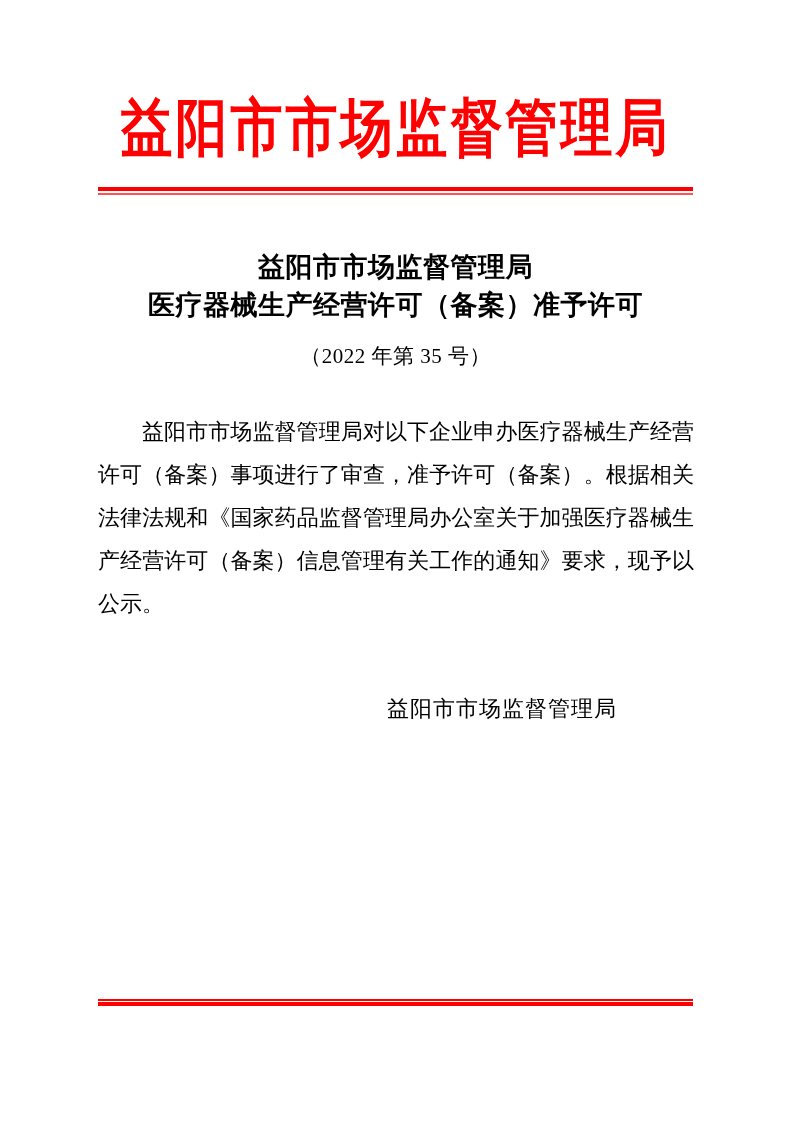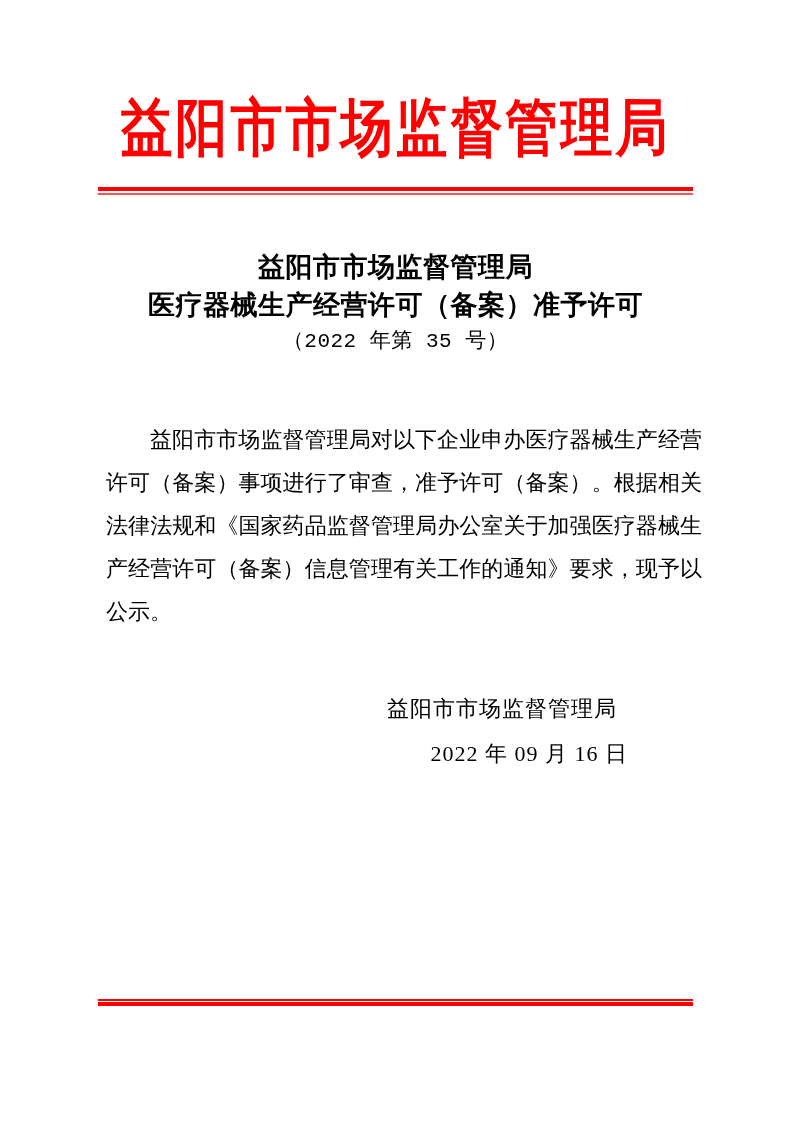--- a/index.html
+++ b/index.html
@@ -60,34 +60,34 @@
   }
   .doc-title-line{
     font-family:"Liberation Sans","DejaVu Sans",sans-serif;
     font-weight:bold;
     font-size:27px;
     line-height:38px;
     letter-spacing:0.5px;
     white-space:nowrap;
   }
   .doc-number{
-    font-family:Liberation Mono, monospace;
+    font-family:Liberation Serif, serif;
     font-weight:normal;
     font-size:21px;
     line-height:28px;
-    margin-top:4px;
+    margin-top:18px;
     letter-spacing:0.5px;
   }
   
   .body-paragraph{
     position:absolute;
     top:410px;
     left:98px;
     width:596px;
-    margin:8px;
+    margin:0;
     font-size:22px;
     line-height:43px;
     text-align:justify;
     text-justify:inter-character;
     text-indent:2em;
     letter-spacing:0;
   }
   
   .signature-org{
     position:absolute;
@@ -123,18 +123,17 @@
 
   <div class="doc-title">
     <div class="doc-title-line">益阳市市场监督管理局</div>
     <div class="doc-title-line">医疗器械生产经营许可（备案）准予许可</div>
     <div class="doc-number">（2022 年第 35 号）</div>
   </div>
 
   <p class="body-paragraph">益阳市市场监督管理局对以下企业申办医疗器械生产经营许可（备案）事项进行了审查，准予许可（备案）。根据相关法律法规和《国家药品监督管理局办公室关于加强医疗器械生产经营许可（备案）信息管理有关工作的通知》要求，现予以公示。</p>
 
   <div class="signature-org">益阳市市场监督管理局</div>
-  <div class="signature-date">2022 年 09 月 16 日</div>
 
   <div class="rule footer-rule-thin"></div>
   <div class="rule footer-rule-thick"></div>
 
 </div>
 
 </body></html>

